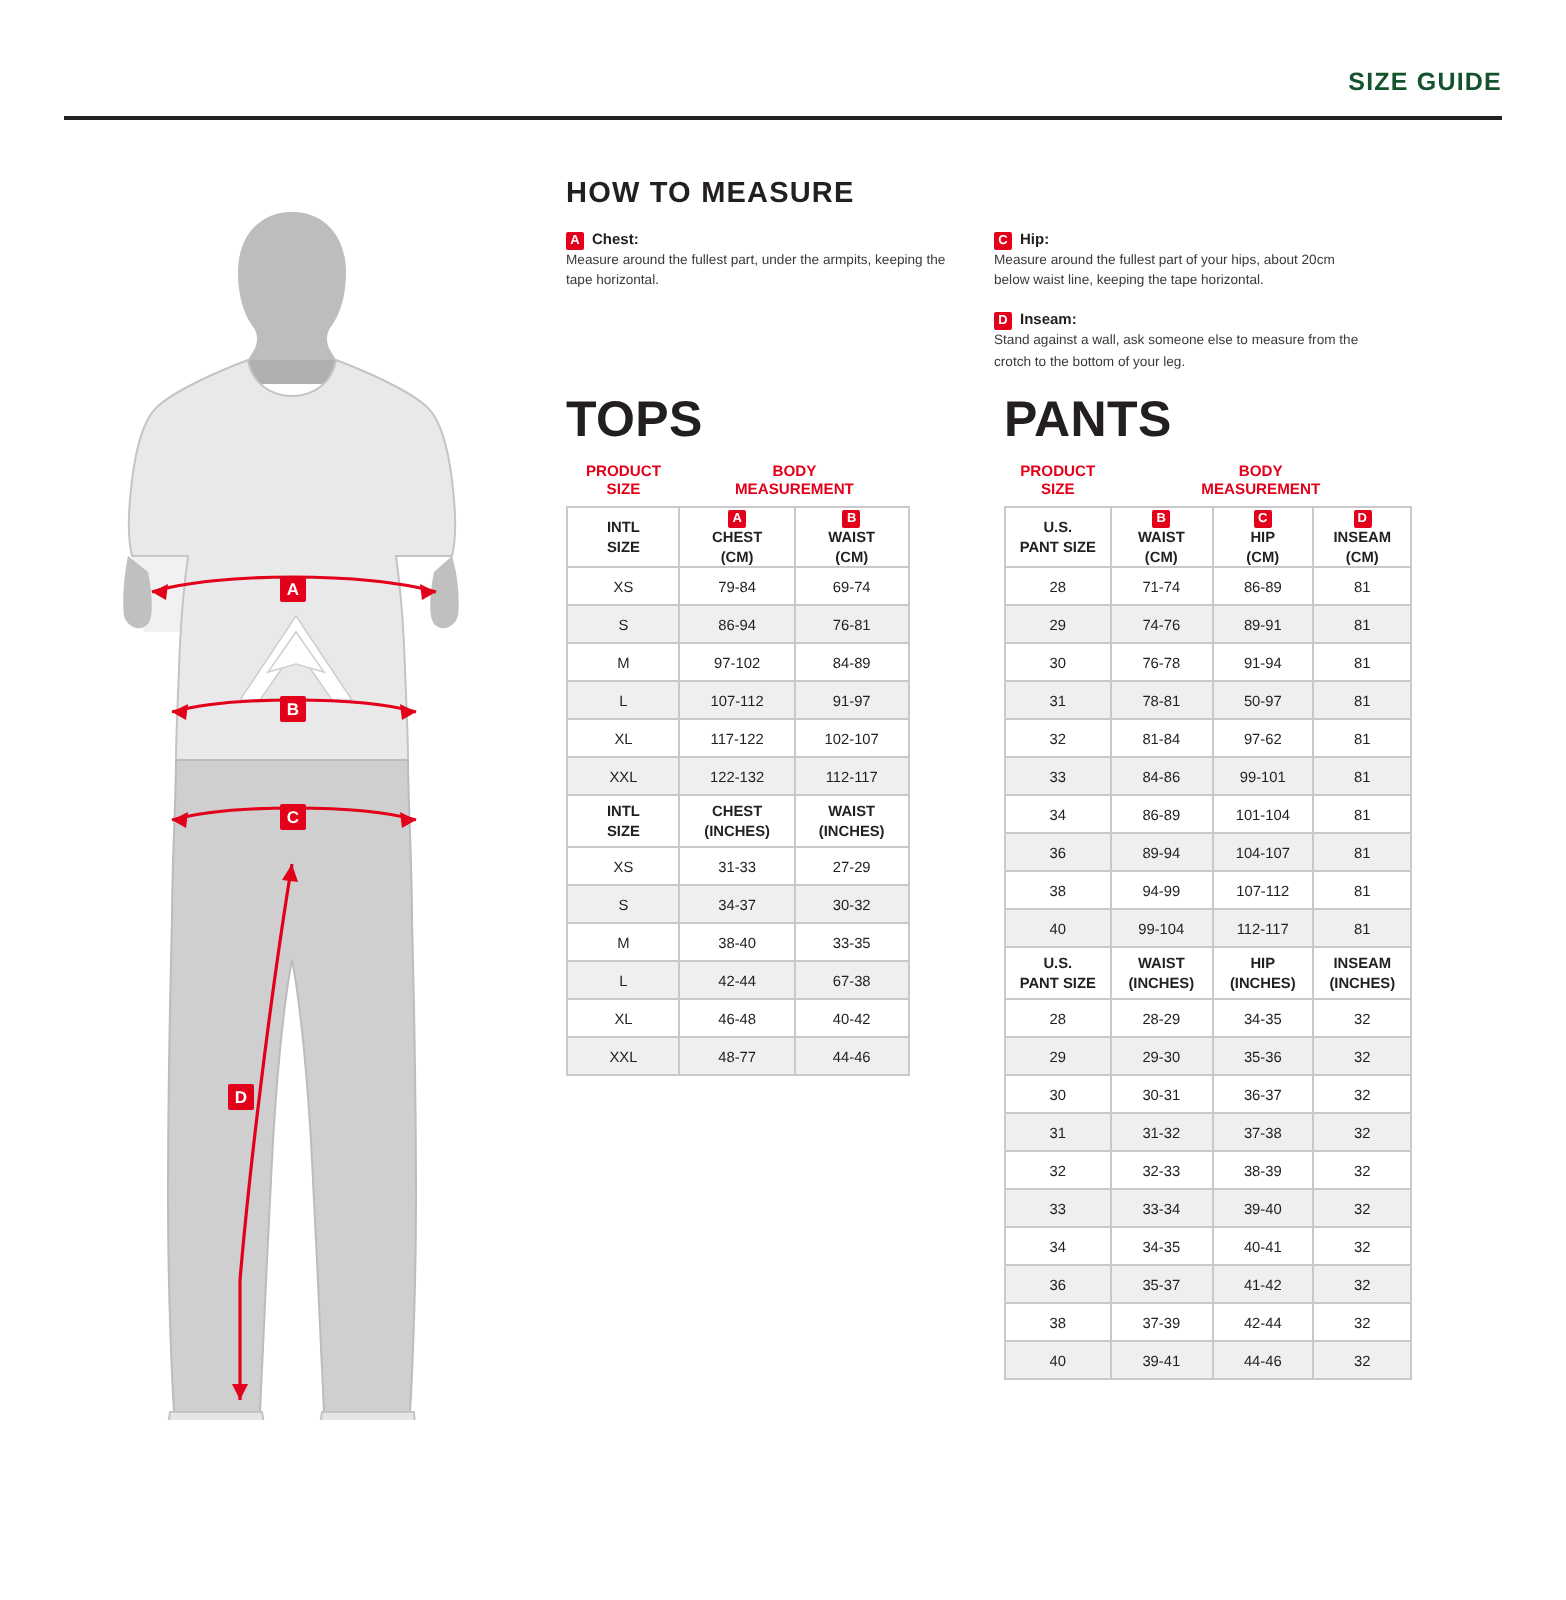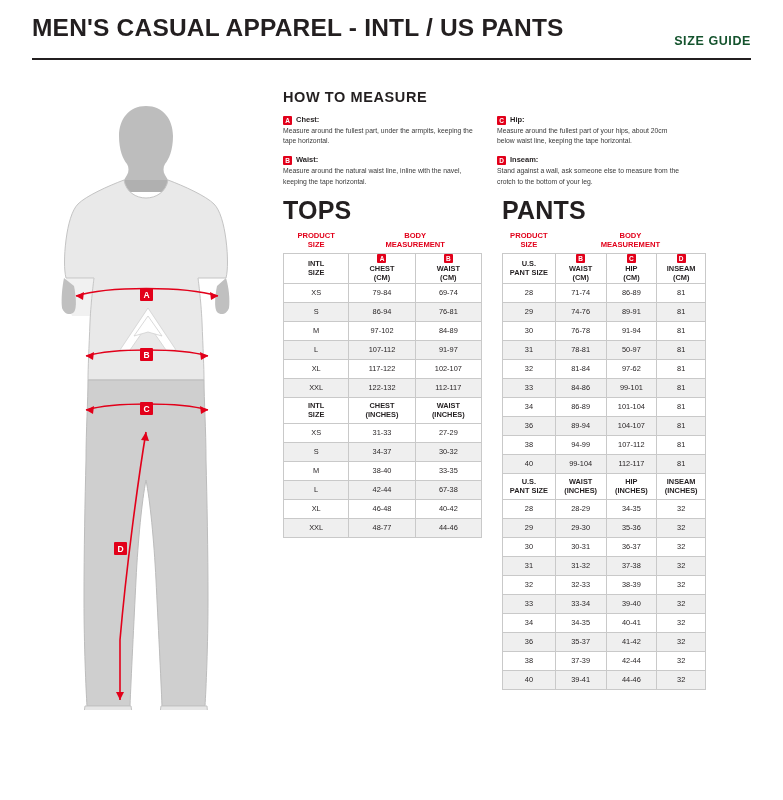--- a/index.html
+++ b/index.html
@@ -96,21 +96,21 @@
 
   
   .figure {
     position: absolute;
     left: 28px; top: 100px;
     width: 235px; height: 610px;
   }
 
   
   .table-block { position: absolute; }
-  .tops-block { left: 283px; top: 196px; width: 199px; }
+  .tops-block { left: 283px; top: 196px; width: 172px; }
   .pants-block { left: 482px; top: 196px; width: 224px; padding-left: 20px; }
 
   .block-title {
     font-size: 25px;
     font-weight: bold;
     letter-spacing: 0.2px;
     margin: 0 0 6px 0;
     color: #231f20;
   }
   table {
@@ -145,21 +145,20 @@
     line-height: 1.3;
     height: 26px;
   }
 </style>
 </head>
 <body>
 
 <div class="page">
 
   <div class="header">
-    <div class="header-title">MEN'S CASUAL APPAREL - INTL / US PANTS</div>
     <div class="header-guide">SIZE GUIDE</div>
     <div class="header-rule"></div>
   </div>
 
   <div class="figure">
     <svg width="235" height="610" viewBox="0 0 235 610" xmlns="http://www.w3.org/2000/svg">
 
       <path d="M118 6 C101 6 91 19 91 36 C91 50 95 59 99 64 C101 67 101 72 99 75 L96 80 L140 80 L137 75 C135 72 135 67 137 64 C141 59 145 50 145 36 C145 19 135 6 118 6 Z" fill="#bdbdbd"></path>
 
       <path d="M96 80 L140 80 L140 92 L96 92 Z" fill="#b0b0b0"></path>
@@ -210,27 +209,20 @@
   <div class="howto">
     <div class="howto-title">HOW TO MEASURE</div>
     <div class="howto-cols">
       <div class="howto-col">
         <div class="howto-item">
           <div class="howto-head">
             <span class="badge">A</span>
             <span class="howto-label">Chest:</span>
           </div>
           <div class="howto-desc">Measure around the fullest part, under the armpits, keeping the tape horizontal.</div>
-        </div>
-        <div class="howto-item">
-          <div class="howto-head">
-            <span class="badge">B</span>
-            <span class="howto-label">Waist:</span>
-          </div>
-          <div class="howto-desc">Measure around the natural waist line, inline with the navel, keeping the tape horizontal.</div>
         </div>
       </div>
       <div class="howto-col">
         <div class="howto-item">
           <div class="howto-head">
             <span class="badge">C</span>
             <span class="howto-label">Hip:</span>
           </div>
           <div class="howto-desc">Measure around the fullest part of your hips, about 20cm below waist line, keeping the tape horizontal.</div>
         </div>

